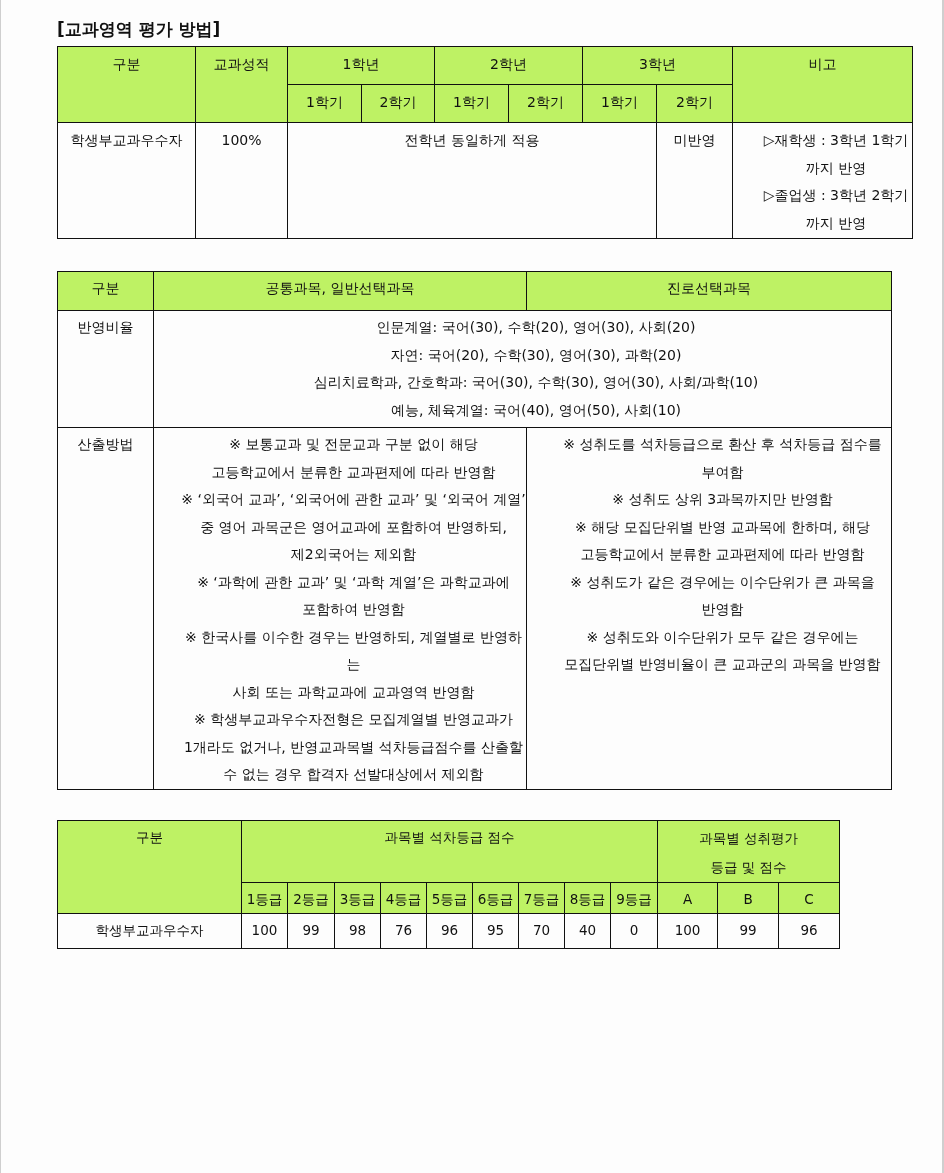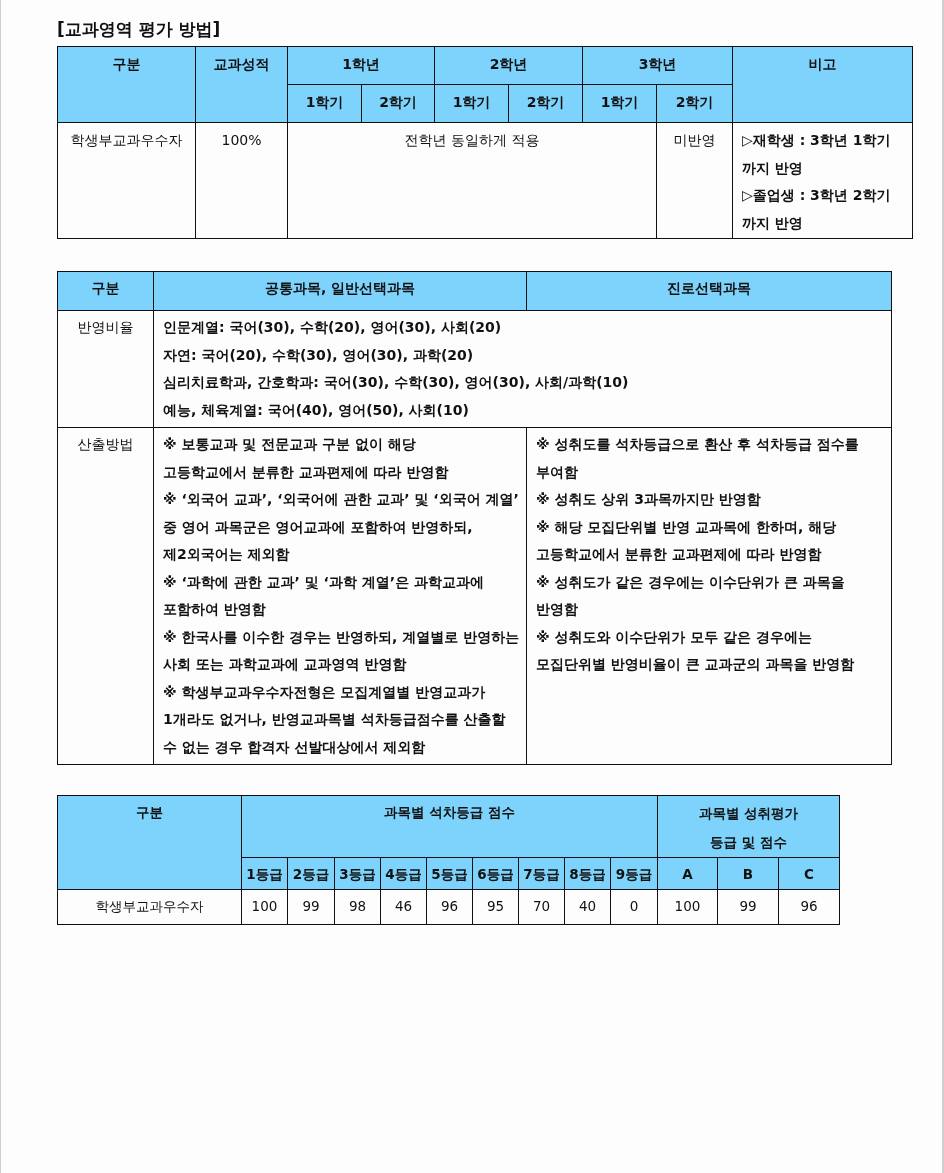--- a/index.html
+++ b/index.html
@@ -16,23 +16,23 @@
   .page { position: absolute; left: 56px; top: 18px; width: 855px; }
   .h-main { font-size: 17px; font-weight: bold; margin: 0; line-height: 22px; height: 26px; }
   .h-sub { font-size: 15.5px; font-weight: bold; margin: 0; line-height: 20px; height: 20px; }
   table { border-collapse: collapse; table-layout: fixed; }
   td, th {
     border: 1.5px solid #111;
     font-size: 14px; font-weight: normal;
     padding: 0; vertical-align: top;
     line-height: 27.5px;
   }
-  .hd { background: #7dd3fc; font-weight: bold; }
+  .hd { background: #bef264; }
   .c { text-align: center; }
-  .l { text-align: left; padding-left: 9px; font-weight: bold; }
+  .l { text-align: center; padding-left: 27px; }
   .line { display: block; }
 
   
   #t1 { width: 855px; margin-top: 2px; }
   #t1 td { padding-top: 4px; }
   
   #t2 { width: 834px; margin-top: 4px; }
   #t2 td { padding-top: 3px; }
   
   #t3 { width: 783px; margin-top: 2px; }
@@ -180,21 +180,21 @@
       <td class="hd c">9등급</td>
       <td class="hd c">A</td>
       <td class="hd c">B</td>
       <td class="hd c">C</td>
     </tr>
     <tr style="height:35px">
       <td class="c">학생부교과우수자</td>
       <td class="c">100</td>
       <td class="c">99</td>
       <td class="c">98</td>
-      <td class="c">46</td>
+      <td class="c">76</td>
       <td class="c">96</td>
       <td class="c">95</td>
       <td class="c">70</td>
       <td class="c">40</td>
       <td class="c">0</td>
       <td class="c">100</td>
       <td class="c">99</td>
       <td class="c">96</td>
     </tr>
   </tbody>

